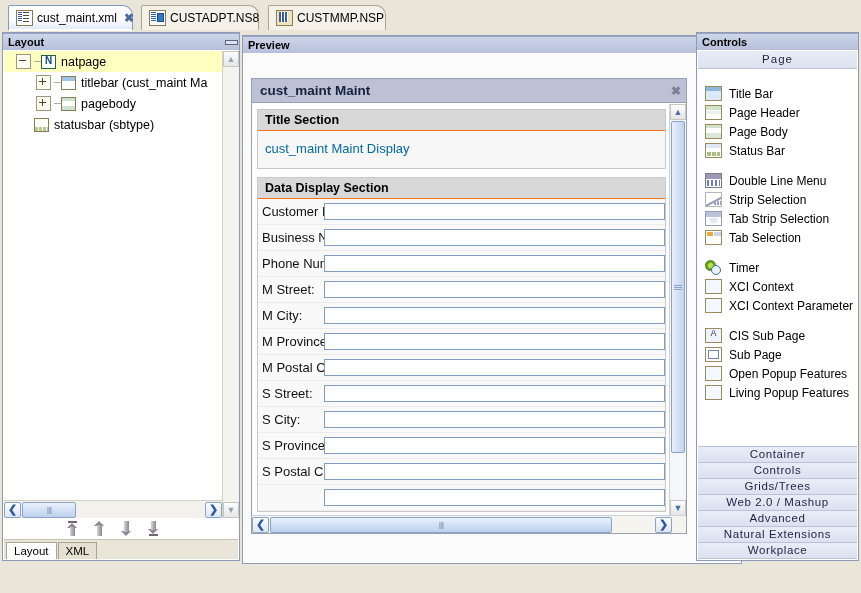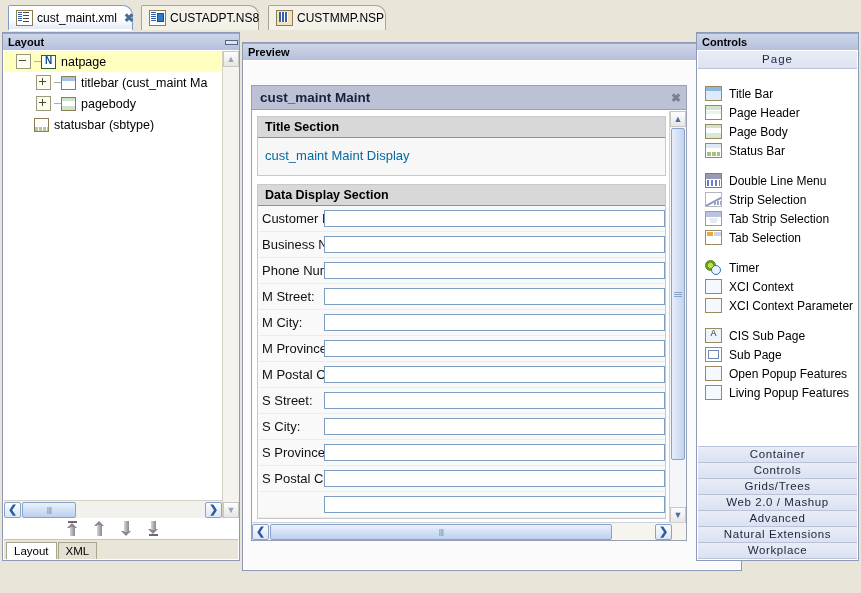--- a/index.html
+++ b/index.html
@@ -131,21 +131,21 @@
   .ad.last .bar{bottom:0;} .ad.last .shaft{bottom:6px;} .ad.last .head{bottom:2px;}
 
   
   #layoutTabs{position:absolute;left:1px;right:1px;bottom:1px;height:19px;background:#e9e5d8;
      border-top:1px solid #c8c4b4;display:flex;align-items:flex-end;padding-left:2px;}
   .btab{height:17px;box-sizing:border-box;padding:0 7px;display:flex;align-items:center;
      font-size:11.5px;background:#e4e0d2;border:1px solid #a9a58f;border-bottom:none;margin-right:1px;}
   .btab.active{background:#ffffff;}
 
   
-  #previewPanel{left:242px;top:12px;width:500px;height:529px;border:1px solid #8e9ab8;background:#fff;}
+  #previewPanel{left:242px;top:5px;width:500px;height:529px;border:1px solid #8e9ab8;background:#fff;}
   #previewBody{position:absolute;left:1px;top:18px;right:1px;bottom:1px;background:#fbfbfb;padding:6px;box-sizing:border-box;}
   #formWindow{position:absolute;left:7px;top:24px;width:436px;bottom:28px;border:1px solid #9aa0b4;background:#fff;box-sizing:border-box;}
   #formTitle{height:24px;box-sizing:border-box;background:#bcc1d6;border-bottom:1px solid #9aa0b4;
      display:flex;align-items:center;padding:0 5px 0 8px;font-weight:bold;font-size:13.5px;color:#16213d;}
   #formTitle .spacer{flex:1;}
   #formTitle .xbtn{color:#7a7f96;font-size:12px;font-weight:bold;}
   #formScrollArea{position:absolute;left:0;top:25px;right:0;bottom:0;overflow:hidden;}
   #formContent{position:absolute;left:0;top:0;right:16px;bottom:17px;background:#fff;overflow:hidden;padding:5px 4px 0 5px;box-sizing:border-box;}
   .sect{border:1px solid #c9c9c9;background:#f7f7f7;margin-bottom:8px;}
   .sect-head{background:#d8d8d8;font-weight:bold;font-size:12.5px;padding:3px 7px;border-bottom:1px solid #f97316;}

